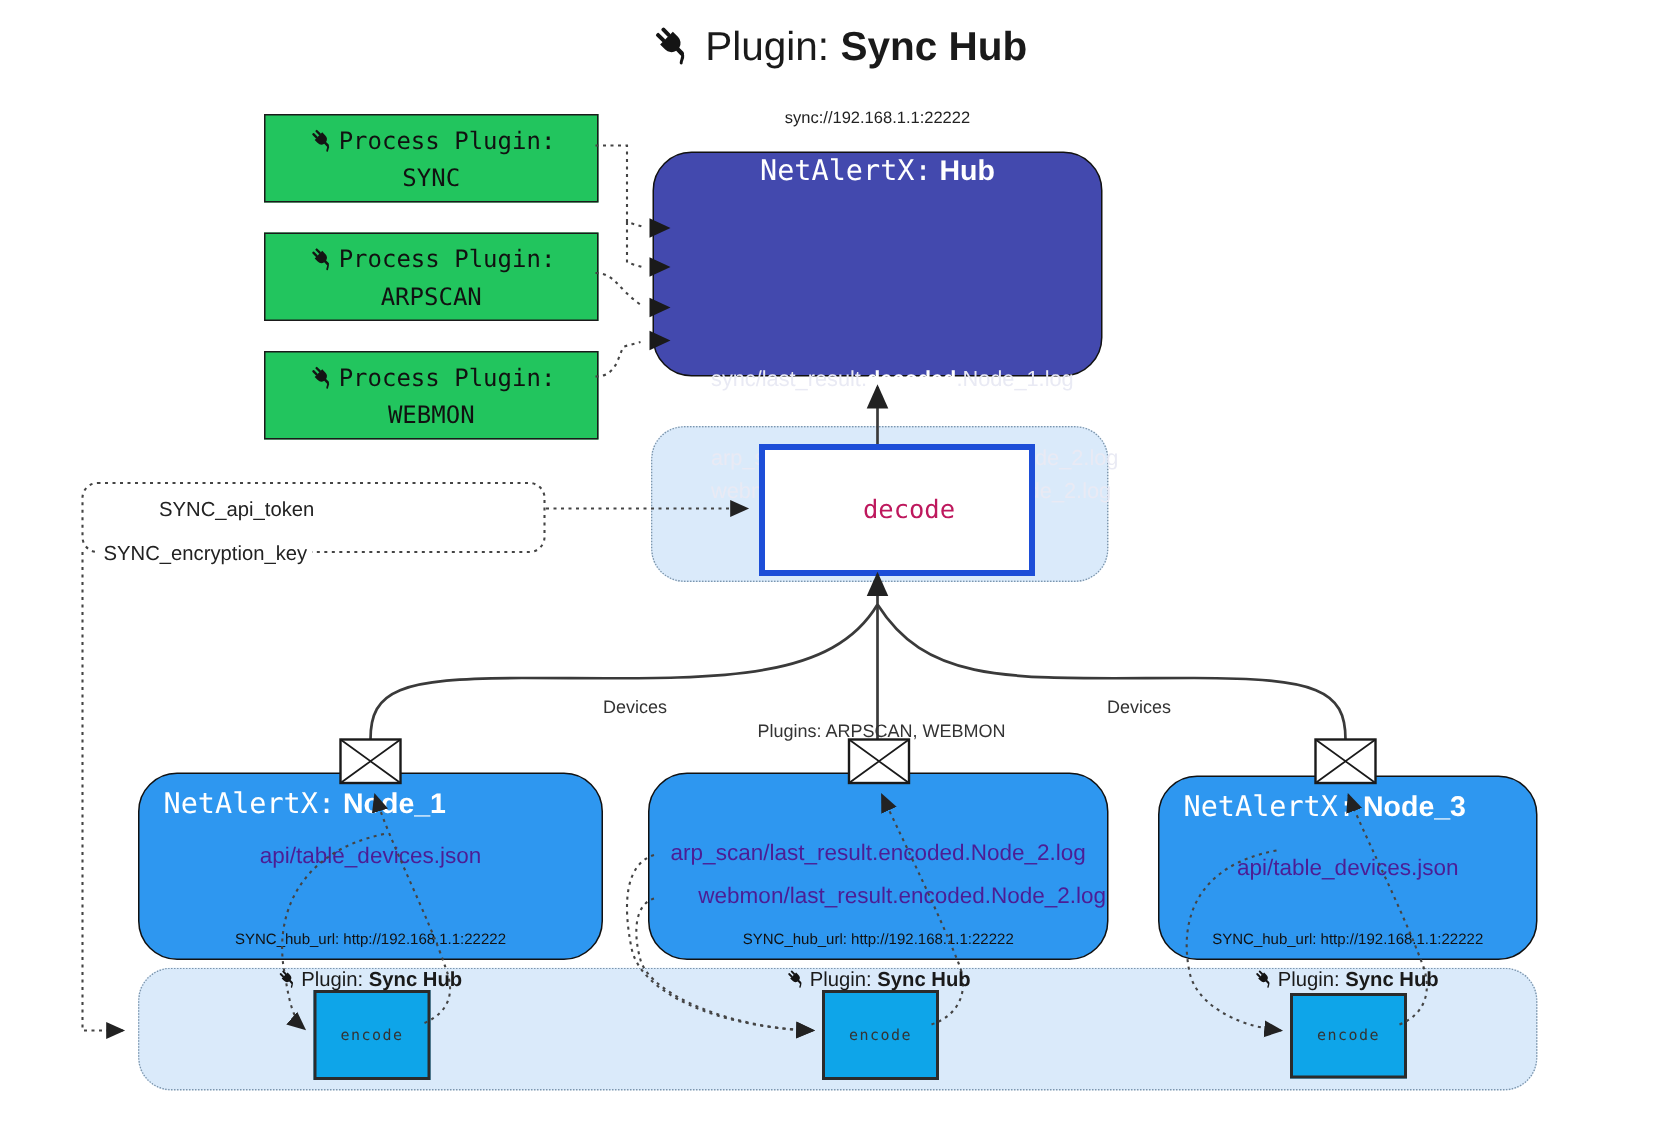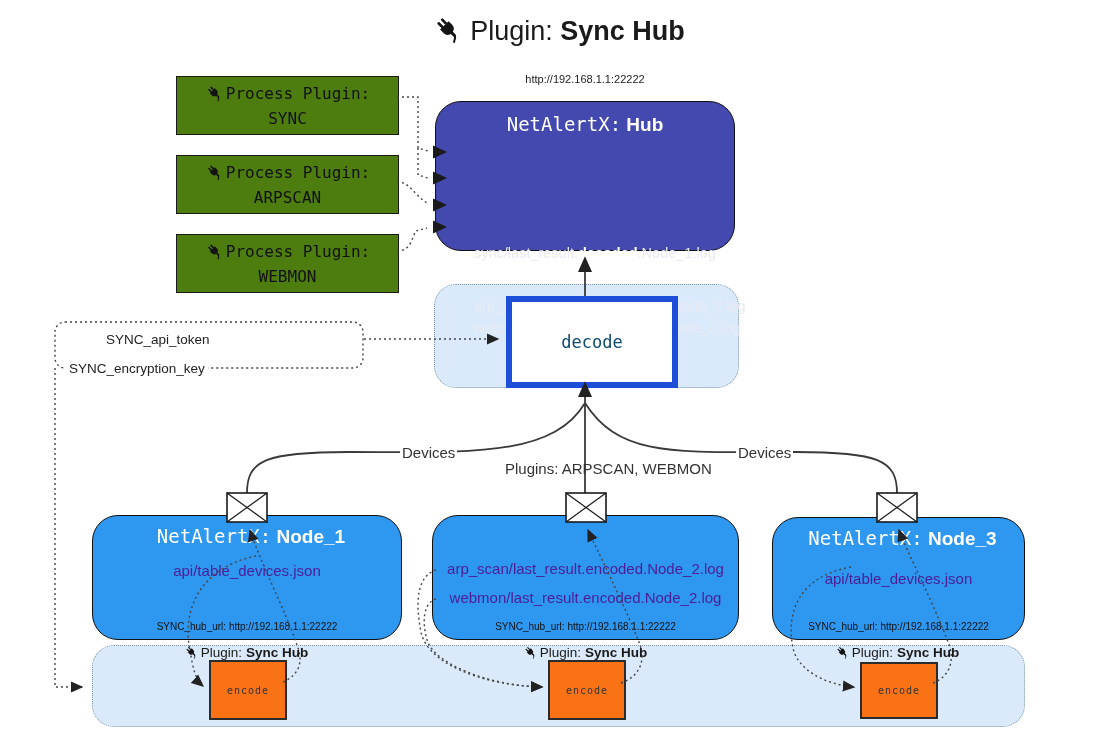--- a/index.html
+++ b/index.html
@@ -7,62 +7,62 @@
        font-family:"Liberation Sans",sans-serif;overflow:hidden;}
   .abs{position:absolute;}
   svg.overlay{position:absolute;left:0;top:0;z-index:5;pointer-events:none;}
 
   
   .diagram-title{left:0;top:14px;width:1117px;text-align:center;font-size:27px;color:#1a1a1a;z-index:6;}
   .diagram-title .plug{vertical-align:-6px;margin-right:6px;}
   .diagram-title b{font-weight:bold;}
 
   
-  .pp{left:176px;width:221px;height:57px;background:#4d7c0f;border:1.8px solid #1a1a1a;
+  .pp{left:176px;width:221px;height:57px;background:#22c55e;border:1.8px solid #1a1a1a;
       display:flex;flex-direction:column;justify-content:center;align-items:center;
       font-family:"DejaVu Sans Mono",monospace;font-size:16px;color:#111;line-height:25px;z-index:2;}
   .pp .l1{white-space:nowrap;}
   .pp .plug{vertical-align:-4px;margin-right:2px;}
 
   
   .hub{left:435px;top:101px;width:298px;height:148px;background:#4349ae;border:1.8px solid #111;
        border-radius:26px;z-index:2;color:#fff;}
-  .hub-title{position:absolute;top:11px;left:0;width:100%;text-align:center;font-size:19px;}
+  .hub-title{position:absolute;top:1px;left:0;width:100%;text-align:center;font-size:19px;}
   .hub-title .pre{font-family:"DejaVu Sans Mono",monospace;}
   .hub-title b{font-weight:bold;}
   .hub-item{position:absolute;left:14px;font-size:14.5px;color:#e9eaf4;white-space:nowrap;margin-left:24px;}
   .hub-item b{font-weight:bold;color:#fff;}
   .hub-url{left:485px;top:73px;width:200px;text-align:center;font-size:11px;color:#222;z-index:6;}
 
   
   .decode-wrap{left:434px;top:284px;width:303px;height:102px;background:#daeafa;
       border:1.6px dotted #7d96ad;border-radius:22px;z-index:1;}
-  .decode-box{left:506px;top:296px;width:160px;height:80px;background:#fff;border:6px solid #1d4ed8;
+  .decode-box{left:506px;top:296px;width:160px;height:80px;background:#fff;border:4px solid #1d4ed8;
       display:flex;align-items:center;justify-content:center;
-      font-family:"DejaVu Sans Mono",monospace;font-size:17px;color:#0c4a6e;z-index:3;}
+      font-family:"DejaVu Sans Mono",monospace;font-size:17px;color:#be185d;z-index:3;padding-left:16px;}
 
   
   .setting{background:#fff;padding:0 3px;font-size:13.5px;color:#222;z-index:6;white-space:nowrap;}
 
   
-  .edge-label{font-size:15px;color:#333;z-index:6;white-space:nowrap;}
+  .edge-label{font-size:12px;color:#333;z-index:6;white-space:nowrap;margin-top:20px;}
   .edge-label.bg{background:#fff;padding:0 2px;}
 
   
   .node{background:#2e97f0;border:1.9px solid #111;border-radius:26px;z-index:2;color:#fff;}
-  .node-title{position:absolute;top:9px;left:4px;width:100%;text-align:center;font-size:19px;white-space:nowrap;}
+  .node-title{position:absolute;top:9px;left:16px;width:100%;text-align:left;font-size:19px;white-space:nowrap;}
   .node-title .pre{font-family:"DejaVu Sans Mono",monospace;}
   .node-title b{font-weight:bold;}
   .node-item{position:absolute;left:0;width:100%;text-align:center;font-size:15px;color:#4c1d95;white-space:nowrap;}
   .node-url{position:absolute;bottom:7px;left:0;width:100%;text-align:center;font-size:10px;color:#111;}
 
   
   .band{left:92px;top:645px;width:931px;height:80px;background:#daeafa;
       border:1.6px dotted #7d96ad;border-radius:22px;z-index:1;}
-  .encode-box{background:#f97316;border:2px solid #2b2b2b;display:flex;align-items:center;justify-content:center;
+  .encode-box{background:#0ea5e9;border:2px solid #2b2b2b;display:flex;align-items:center;justify-content:center;
       font-family:"DejaVu Sans Mono",monospace;font-size:10px;letter-spacing:1px;color:#333;z-index:3;}
   .enc-label{font-size:13.5px;color:#1a1a1a;z-index:6;white-space:nowrap;text-align:center;}
   .enc-label .plug{vertical-align:-3px;margin-right:2px;}
   .enc-label b{font-weight:bold;}
 </style>
 </head>
 <body>
 
 <svg width="0" height="0" style="position:absolute">
   <defs>
@@ -155,21 +155,21 @@
       </svg><span>Process Plugin:</span></div>
   <div>ARPSCAN</div>
 </div>
 <div class="abs pp" style="top:234px;">
   <div class="l1"><svg class="plug" width="19" height="19" viewBox="0 0 24 24">
         <use href="#plugshape"></use>
       </svg><span>Process Plugin:</span></div>
   <div>WEBMON</div>
 </div>
 
-<div class="abs hub-url">http://192.168.1.1:22222</div>
+<div class="abs hub-url">sync://192.168.1.1:22222</div>
 <div class="abs hub">
   <div class="hub-title">
     <span class="pre">NetAlertX:</span>
     <b>Hub</b>
   </div>
   <div class="hub-item" style="top:143px;"><span>sync/last_result.</span><b>decoded</b><span>.Node_1.log</span></div>
   <div class="hub-item" style="top:196px;"><span>arp_scan/last_result.</span><b>decoded</b><span>.Node_2.log</span></div>
   <div class="hub-item" style="top:218px;"><span>webmon/last_result.</span><b>decoded</b><span>.Node_2.log</span></div>
 </div>
 
@@ -187,21 +187,21 @@
   <div class="node-title">
     <span class="pre">NetAlertX:</span>
     <b>Node_1</b>
   </div>
   <div class="node-item" style="top:46px;">api/table_devices.json</div>
   <div class="node-url">SYNC_hub_url: http://192.168.1.1:22222</div>
 </div>
 
 <div class="abs node" style="left:432px;top:515px;width:305px;height:123px;">
   <div class="node-item" style="top:44px;">arp_scan/last_result.encoded.Node_2.log</div>
-  <div class="node-item" style="top:73px;">webmon/last_result.encoded.Node_2.log</div>
+  <div class="node-item" style="top:73px;margin-left:16px;">webmon/last_result.encoded.Node_2.log</div>
   <div class="node-url">SYNC_hub_url: http://192.168.1.1:22222</div>
 </div>
 
 <div class="abs node" style="left:772px;top:517px;width:251px;height:121px;">
   <div class="node-title">
     <span class="pre">NetAlertX:</span>
     <b>Node_3</b>
   </div>
   <div class="node-item" style="top:52px;">api/table_devices.json</div>
   <div class="node-url">SYNC_hub_url: http://192.168.1.1:22222</div>

